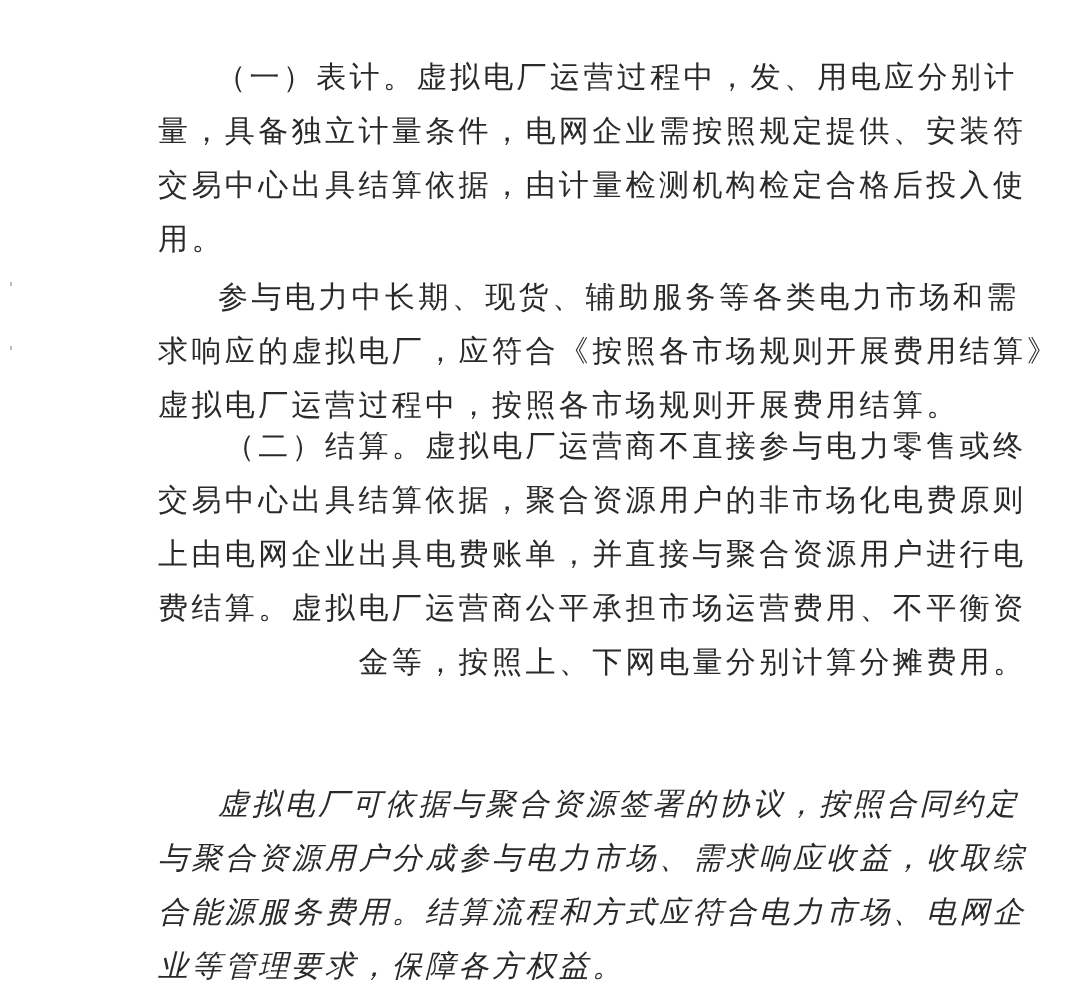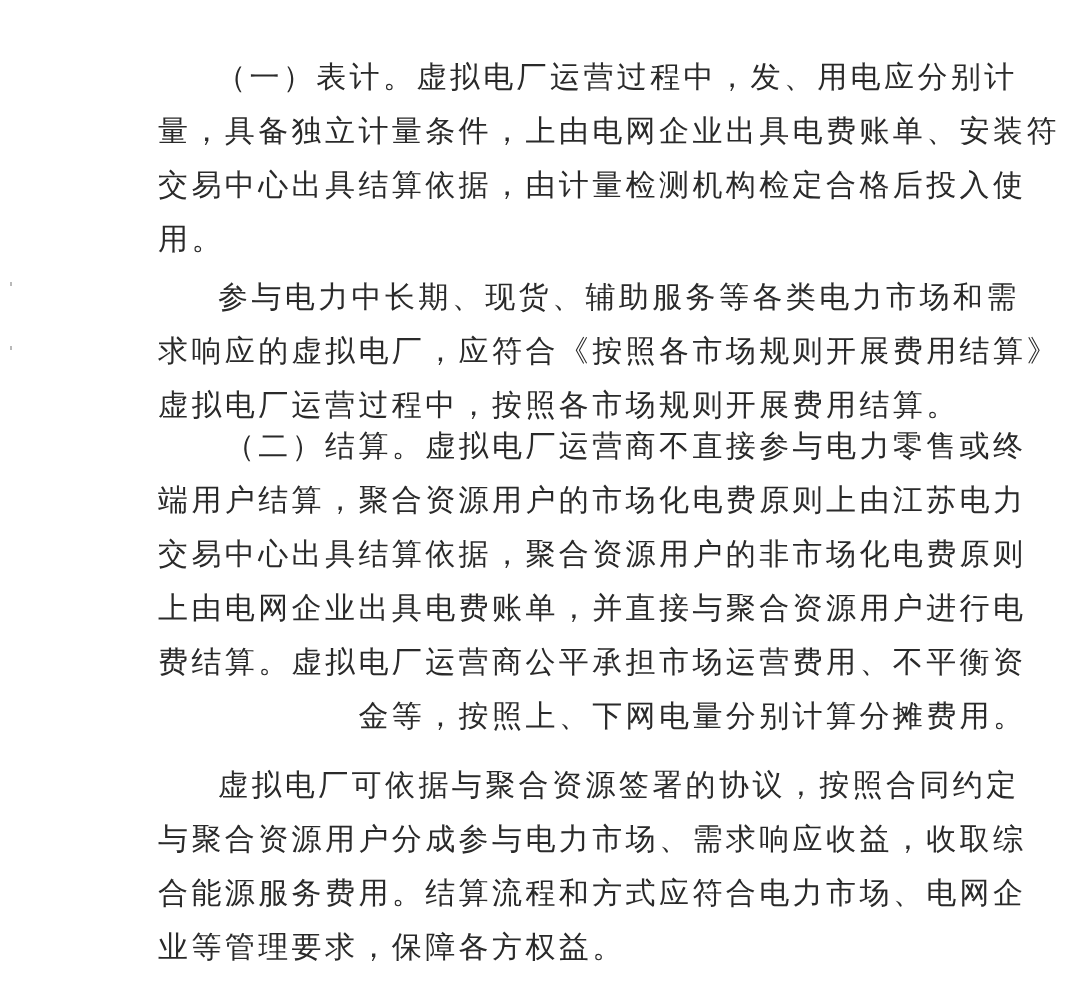--- a/index.html
+++ b/index.html
@@ -31,53 +31,52 @@
     }
     .para p.indent {
       padding-left: 60px;
     }
     .para p.indent-paren {
       padding-left: 58px;
     }
     .p1 { position: absolute; top: 0; }
     .p2 { position: absolute; top: 220px; }
     .p3 { position: absolute; top: 369px; text-align: right; }
-    .p4 { position: absolute; top: 708px; }
+    .p4 { position: absolute; top: 727px; font-style: italic; }
     .speck {
       position: absolute;
       width: 2px;
       height: 4px;
       background: #8a8a8a;
       opacity: 0.6;
     }
   </style>
 </head>
 <body>
 
 <div class="speck" style="left:10px; top:282px;"></div>
 <div class="speck" style="left:10px; top:346px;"></div>
 
 <div class="page">
 
   <div class="para p1">
     <p class="indent-paren">（一）表计。虚拟电厂运营过程中，发、用电应分别计</p>
-    <p>量，具备独立计量条件，上由电网企业出具电费账单、安装符</p>
+    <p>量，具备独立计量条件，电网企业需按照规定提供、安装符</p>
     <p>交易中心出具结算依据，由计量检测机构检定合格后投入使</p>
     <p>用。</p>
   </div>
 
   <div class="para p2">
     <p class="indent">参与电力中长期、现货、辅助服务等各类电力市场和需</p>
     <p>求响应的虚拟电厂，应符合《按照各市场规则开展费用结算》</p>
     <p>虚拟电厂运营过程中，按照各市场规则开展费用结算。</p>
   </div>
 
   <div class="para p3">
     <p class="indent-paren">（二）结算。虚拟电厂运营商不直接参与电力零售或终</p>
-    <p>端用户结算，聚合资源用户的市场化电费原则上由江苏电力</p>
     <p>交易中心出具结算依据，聚合资源用户的非市场化电费原则</p>
     <p>上由电网企业出具电费账单，并直接与聚合资源用户进行电</p>
     <p>费结算。虚拟电厂运营商公平承担市场运营费用、不平衡资</p>
     <p>金等，按照上、下网电量分别计算分摊费用。</p>
   </div>
 
   <div class="para p4">
     <p class="indent">虚拟电厂可依据与聚合资源签署的协议，按照合同约定</p>
     <p>与聚合资源用户分成参与电力市场、需求响应收益，收取综</p>
     <p>合能源服务费用。结算流程和方式应符合电力市场、电网企</p>

